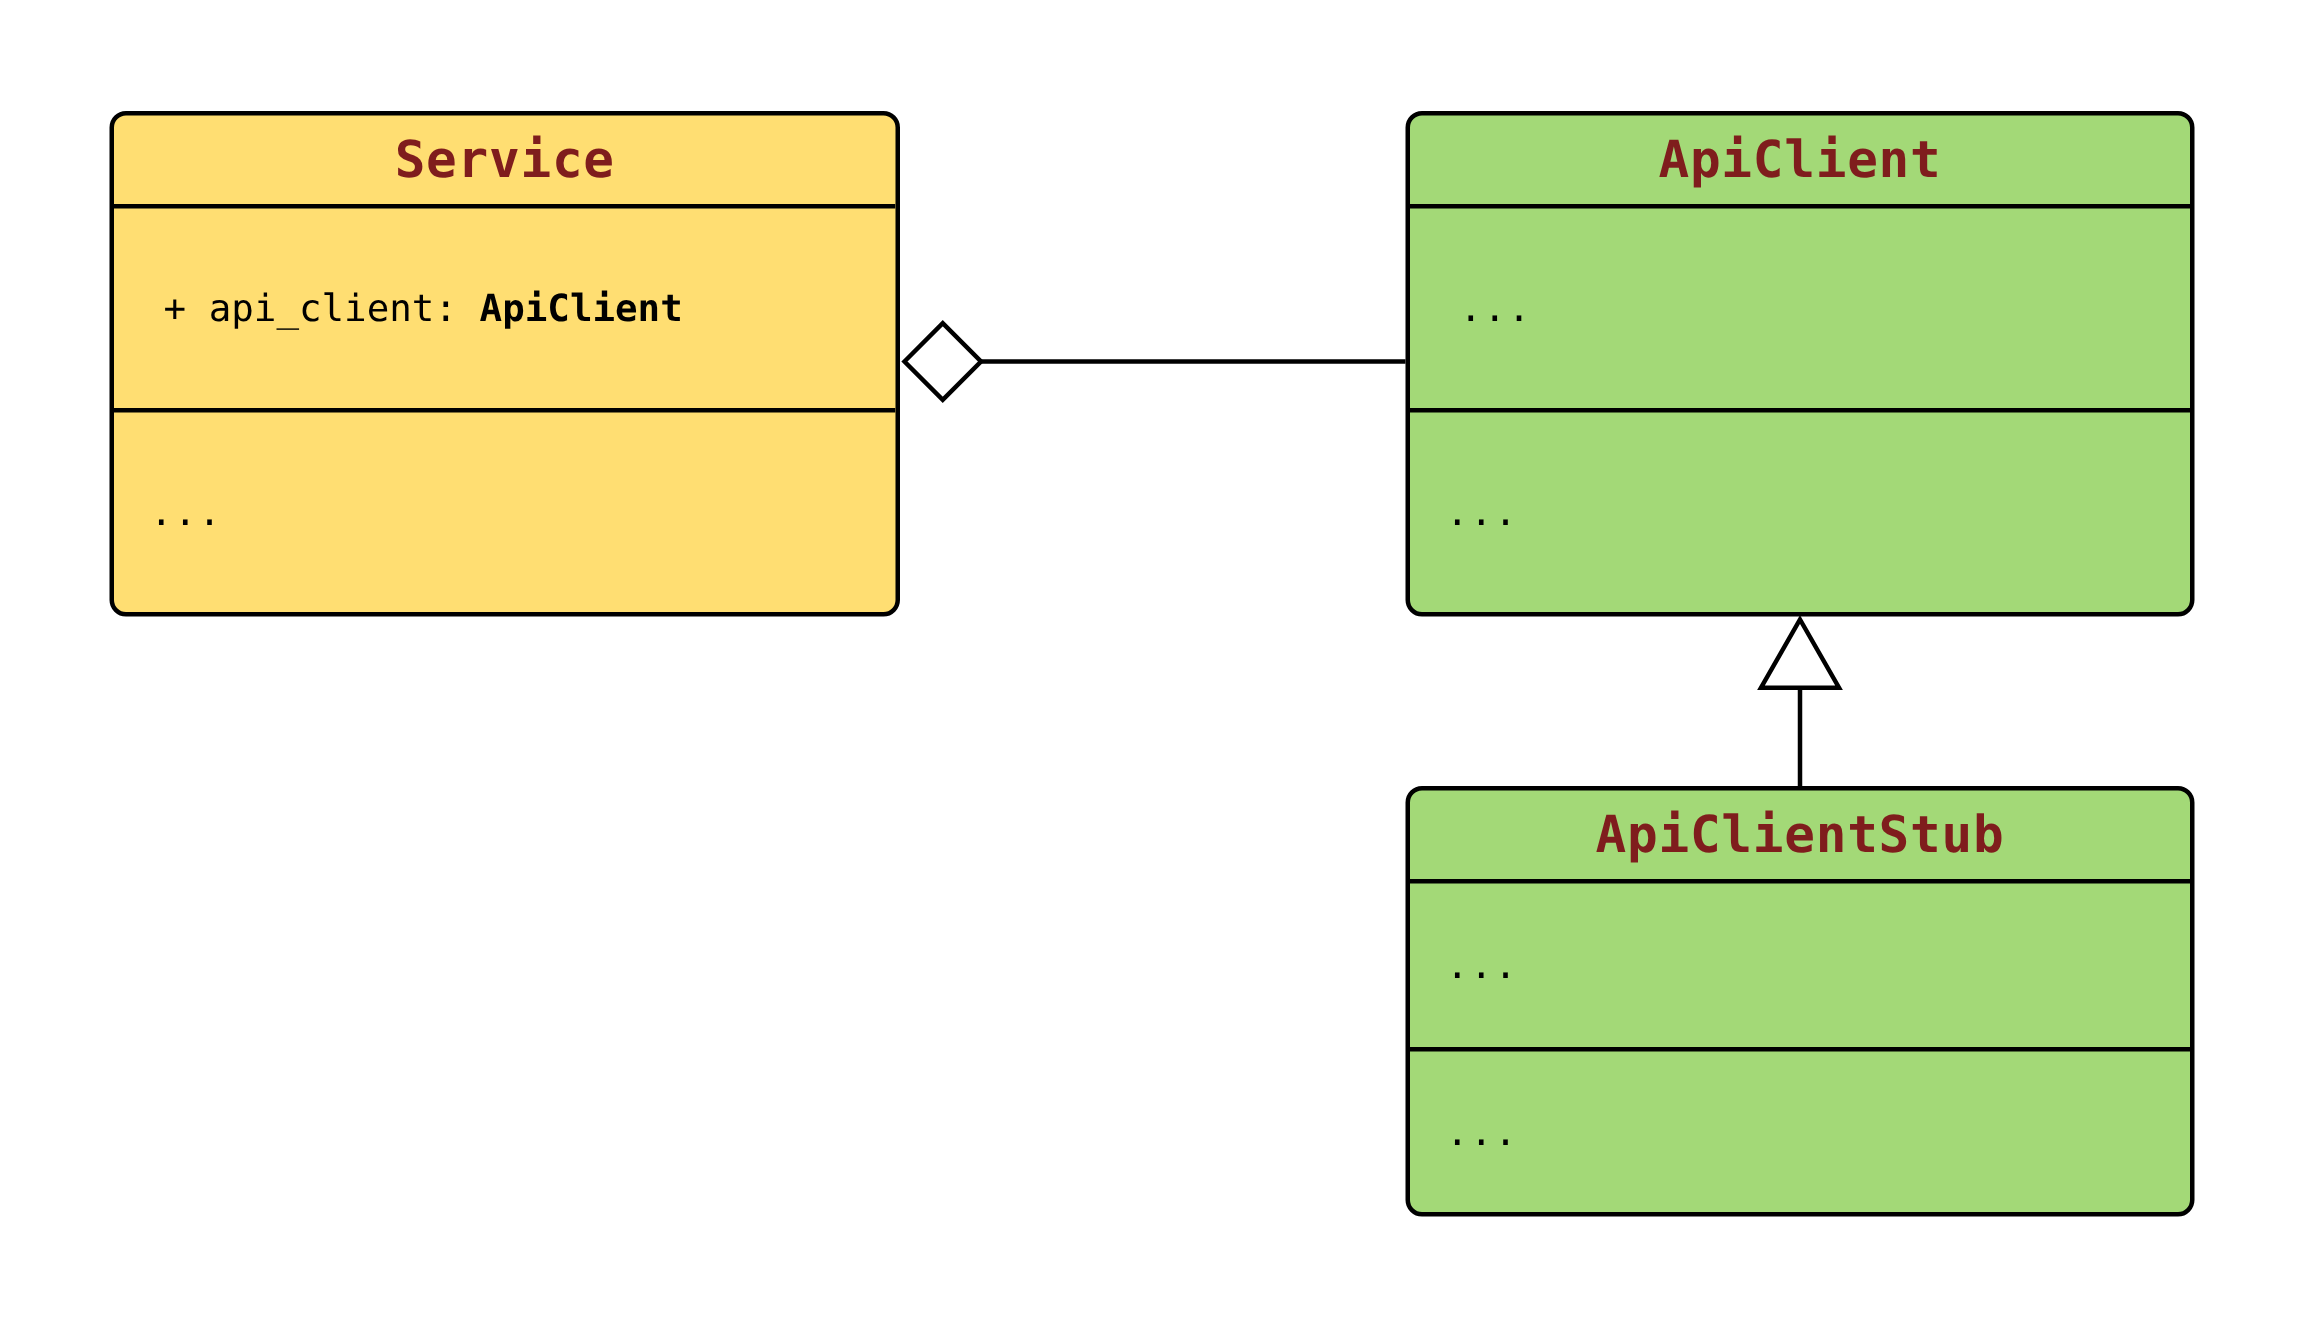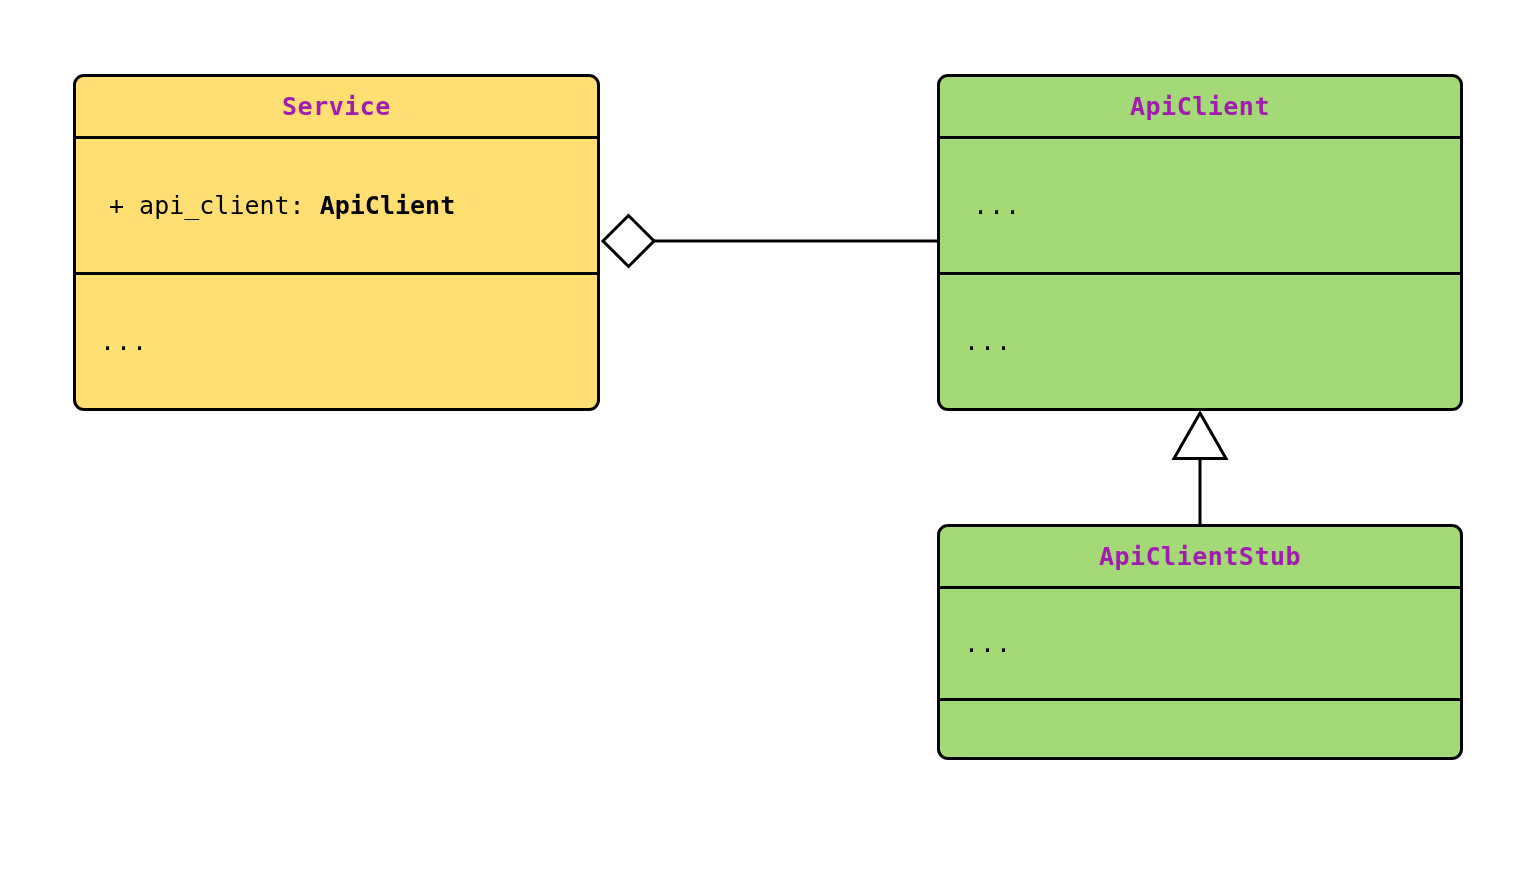--- a/index.html
+++ b/index.html
@@ -25,23 +25,23 @@
     border: 3px solid #000000;
     border-radius: 11px;
     overflow: hidden;
     background: #ffffff;
   }
   .uml-class .class-title {
     box-sizing: border-box;
     width: 100%;
     text-align: right;
     font-weight: bold;
-    font-size: 25px;
+    font-size: 34px;
     line-height: 1;
-    color: #a21caf;
+    color: #7f1d1d;
     letter-spacing: 0.5px;
     display: flex;
     align-items: center;
     justify-content: center;
   }
   .uml-class .class-section {
     box-sizing: border-box;
     width: 100%;
     border-top: 3px solid #000000;
     display: flex;
@@ -64,21 +64,21 @@
     letter-spacing: 1px;
   }
 
   
   .fill-yellow { background: #FFDE72; }
   .fill-green  { background: #A3D977; }
 
   
   #box-service      { left: 73px;  top: 74px;  width: 527px; height: 337px; }
   #box-apiclient    { left: 937px; top: 74px;  width: 526px; height: 337px; }
-  #box-apiclientstub{ left: 937px; top: 524px; width: 526px; height: 236px; }
+  #box-apiclientstub{ left: 937px; top: 524px; width: 526px; height: 287px; }
 
   #box-service .class-title,
   #box-apiclient .class-title      { height: 59px; }
   #box-service .sec-1,
   #box-apiclient .sec-1            { height: 136px; padding-left: 33px; }
   #box-service .sec-2,
   #box-apiclient .sec-2            { height: 136px; }
 
   #box-apiclientstub .class-title  { height: 59px; }
   #box-apiclientstub .sec-1        { height: 112px; }

